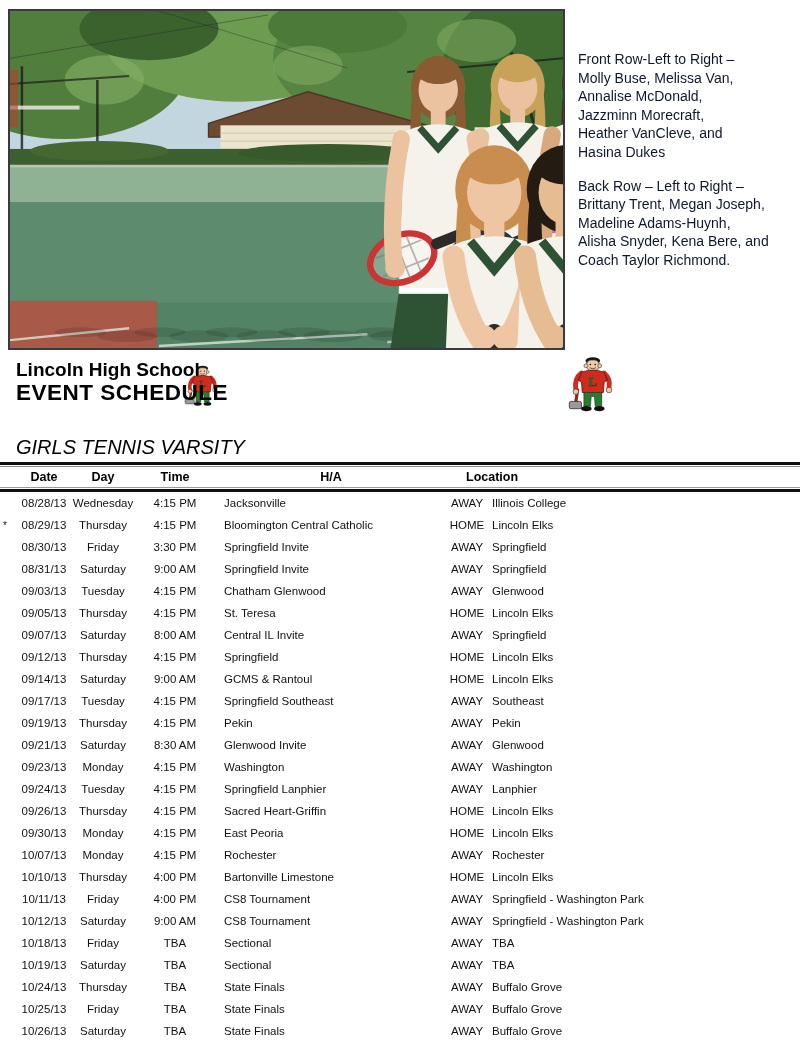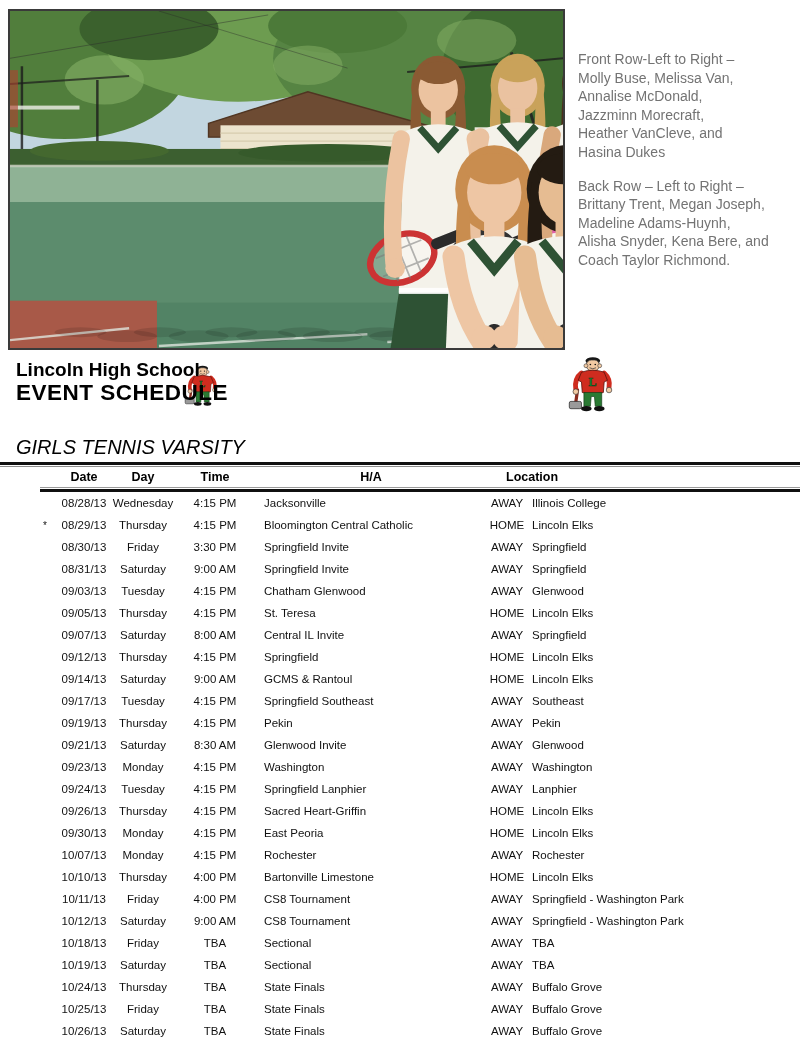--- a/index.html
+++ b/index.html
@@ -6,42 +6,42 @@
   .page{position:relative;width:800px;height:1045px;background:#fff;overflow:hidden;
         font-family:"Liberation Sans",sans-serif;color:#000;}
 
   
   .photo-frame{position:absolute;left:8px;top:9px;width:553px;height:337px;
                border:2px solid #3a3a3a;background:#5c8c6d;}
   .photo-frame svg{display:block;width:100%;height:100%;}
 
   
   .caption{position:absolute;left:578px;top:50px;width:216px;
-           font-size:14px;line-height:18.6px;color:#737373;}
+           font-size:14px;line-height:18.6px;color:#0f172a;}
   .caption p{margin:0 0 15px 0;white-space:pre-line;}
   .caption .credit{font-style:italic;margin-top:13px;}
 
   
   .t-line{position:absolute;left:16px;width:100%;text-align:left;}
   .school{top:359px;font-size:19px;font-weight:bold;}
   .event-title{top:380px;font-size:22.5px;font-weight:bold;letter-spacing:.5px;}
   .season{top:421px;font-size:15px;font-weight:bold;font-style:italic;}
   .team{top:436px;font-size:20px;font-style:italic;}
   .mascot{position:absolute;}
   .mascot svg{display:block;width:100%;height:100%;}
   .mascot-left{left:184px;top:362px;width:36px;height:50px;}
   .mascot-right{left:567px;top:356px;width:50px;height:60px;}
 
   
   .schedule{position:absolute;left:0;top:462px;width:800px;}
   .rule-top{height:5px;background:linear-gradient(to bottom,
             #101010 0,#101010 3px,#ffffff 3px,#ffffff 4px,#8c8c8c 4px,#8c8c8c 5px);}
   .rule-mid{grid-column:1/-1;height:5px;background:linear-gradient(to bottom,
             #9a9a9a 0,#9a9a9a 1px,#ffffff 1px,#ffffff 2px,#101010 2px,#101010 5px);}
-  .grid{display:grid;grid-template-columns:14px 60px 58px 86px 226px 46px 1fr;padding-left:40px;}
+  .grid{display:grid;grid-template-columns:14px 60px 58px 86px 226px 46px 1fr;}
   .hc{height:20px;display:flex;align-items:center;font-weight:bold;font-size:12.5px;}
   .cell{height:22px;display:flex;align-items:center;font-size:11.5px;color:#111;}
   .c-center{justify-content:center;}
   .c-event{padding-left:6px;}
   .c-loc{padding-left:2px;}
   .hc.c-loc{padding-left:22px;}
   .c-marker{justify-content:flex-start;padding-left:3px;font-size:10px;}
   .rows{display:contents;}
   .row{display:contents;}
 </style>

